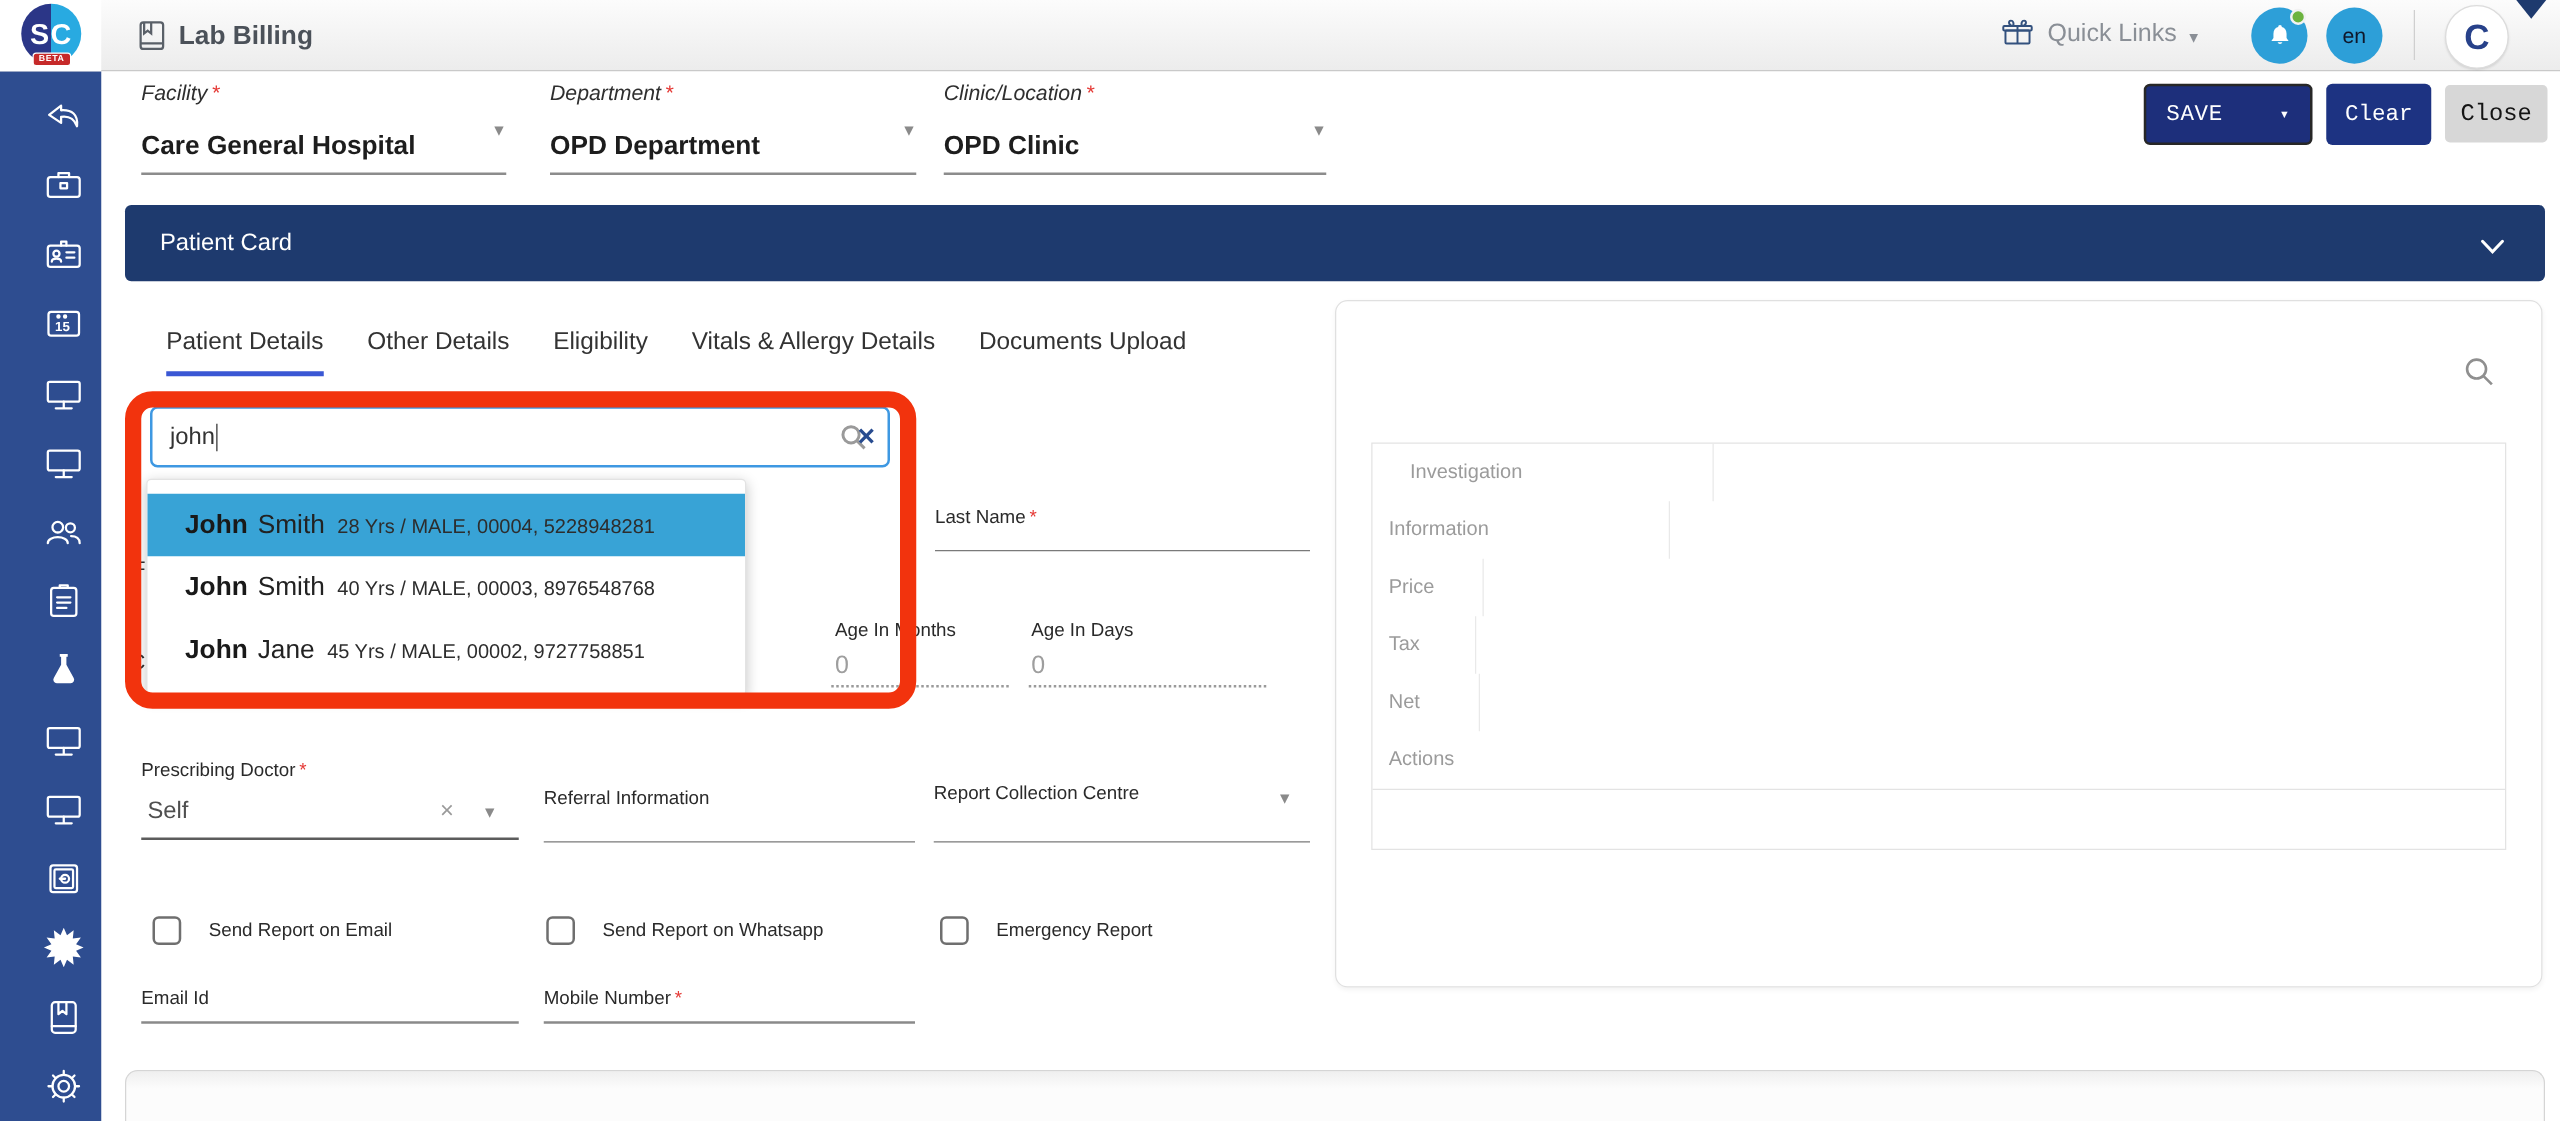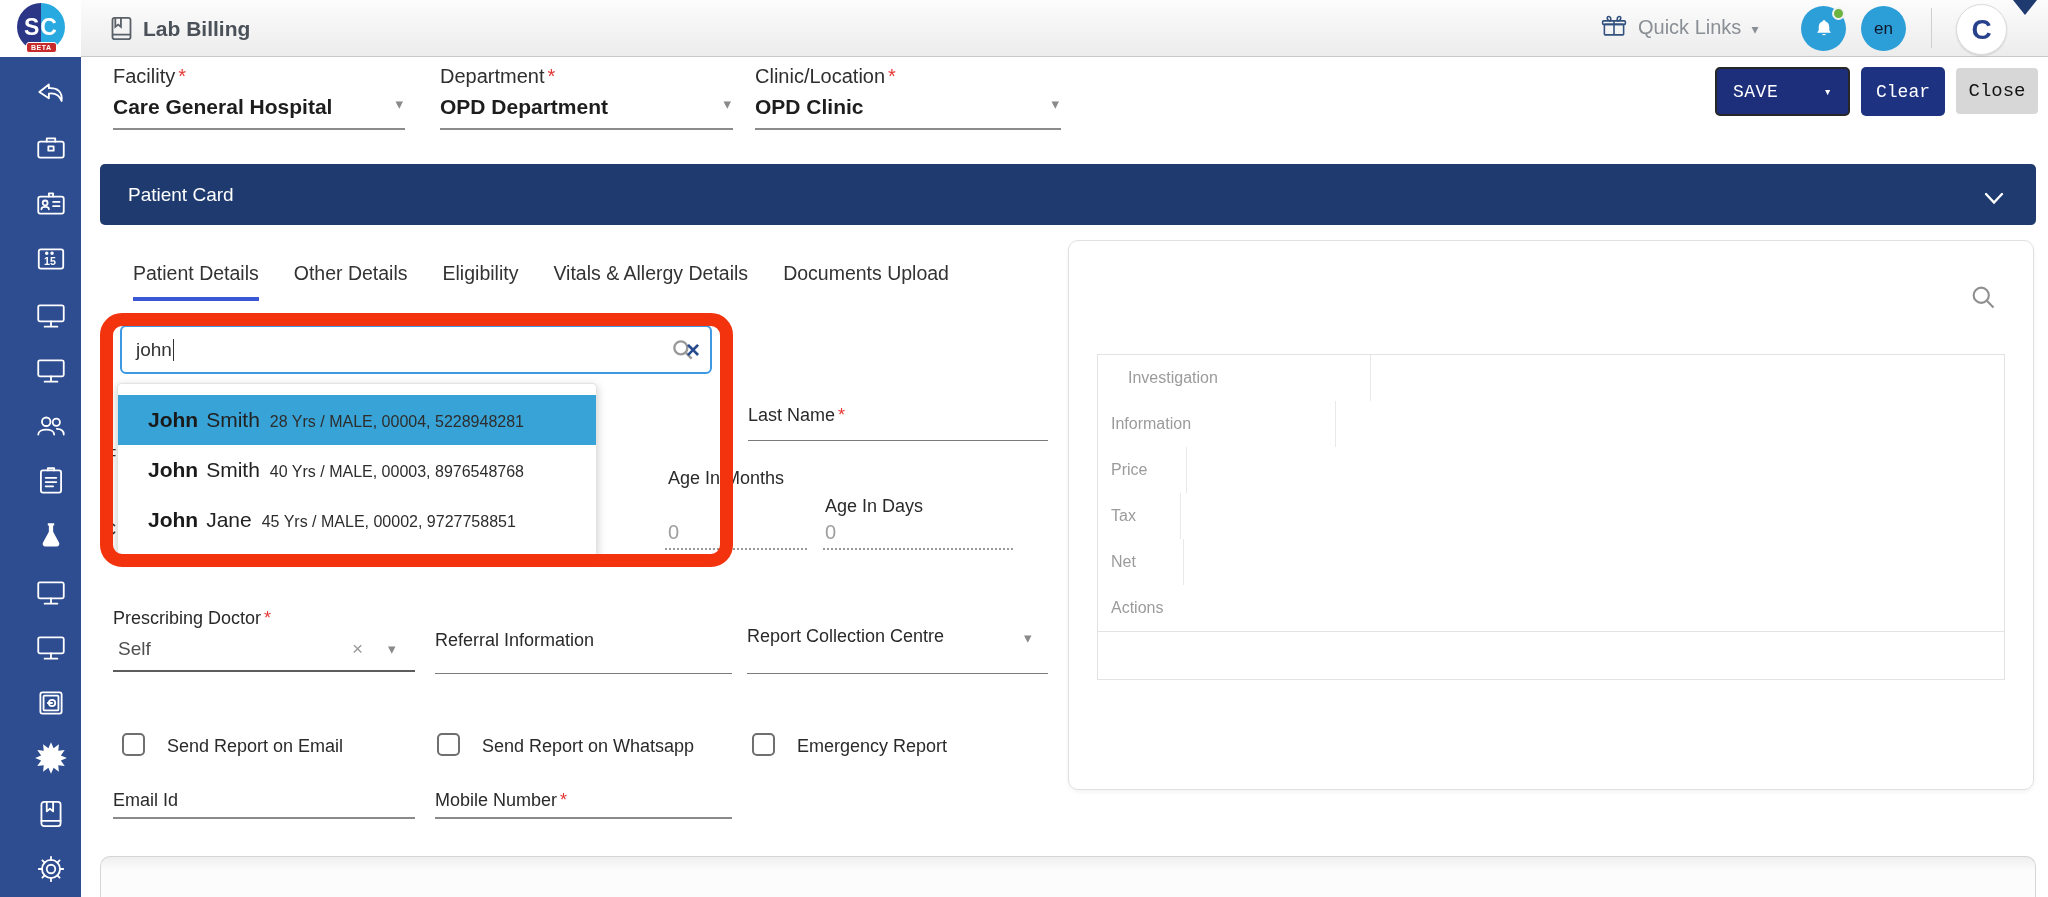--- a/index.html
+++ b/index.html
@@ -38,23 +38,23 @@
 
   
   .sidebar { position:absolute; left:0; top:57px; width:81px; height:840px; background:#2e4d90; z-index:35;
              display:flex; flex-direction:column; align-items:center; padding-top:8px; }
   .side-icon { width:54px; height:55.5px; display:flex; align-items:center; justify-content:flex-end; cursor:pointer; }
   .side-icon svg { stroke:#fff; fill:none; stroke-width:1.7; stroke-linecap:round; stroke-linejoin:round; }
   .side-icon svg text { stroke:none; fill:#fff; }
 
   
   .sel-field { position:absolute; top:65px; }
-  .sel-label { font-size:20px; color:#2f2f2f; }
+  .sel-label { font-size:17px; color:#2f2f2f;font-style:italic; }
   .req { color:#e53935; margin-left:3px; }
-  .sel-value { font-size:21px; font-weight:bold; color:#1d1d1d; margin-top:7px; }
+  .sel-value { font-size:21px; font-weight:bold; color:#1d1d1d; margin-top:20px; }
   .sel-underline { height:2px; background:#8c8c8c; margin-top:9px; }
   .sel-caret { position:absolute; right:2px; top:30px; color:#8a8a8a; font-size:15px; }
 
   .btn { position:absolute; top:67px; border:none; border-radius:5px; font-size:18px; cursor:pointer;
          font-family:Liberation Mono, monospace; }
   .btn-save { left:1715px; width:135px; height:49px; background:#1d2f7b; border:2px solid #272727;
               color:#fff; letter-spacing:.5px; display:flex; align-items:center; justify-content:space-between;
               padding:0 16px; }
   .btn-save .caret { font-size:13px; }
   .btn-clear { left:1861px; width:84px; height:49px; background:#1d3382; color:#fff; }
@@ -86,21 +86,21 @@
   .dropdown { position:absolute; left:117px; top:383px; width:480px; height:174px; background:#fff;
               border:1px solid #e3e3e3; border-radius:4px; box-shadow:0 3px 10px rgba(0,0,0,.22);
               z-index:10; padding-top:11px; }
   .dd-item { height:50px; display:flex; align-items:center; padding-left:30px; cursor:pointer; white-space:nowrap; }
   .dd-item.selected { background:#38a3d6; }
   .dd-first { font-size:21px; font-weight:bold; color:#191919; }
   .dd-last { font-size:21px; color:#222; margin-left:8px; }
   .dd-details { font-size:16px; color:#2d2d2d; margin-left:10px; padding-top:3px; }
 
   
-  .flabel { position:absolute; font-size:18px; color:#2a2a2a; white-space:nowrap;text-align:center; }
+  .flabel { position:absolute; font-size:15px; color:#2a2a2a; white-space:nowrap;text-align:center; }
   .fline { position:absolute; height:1px; background:#7a7a7a; }
   .fline2 { position:absolute; height:2px; background:#5c5c5c; }
   .fdotted { position:absolute; border-bottom:2px dotted #9a9a9a; }
   .fvalue-gray { position:absolute; font-size:20px; color:#9e9e9e; }
   .fcaret { position:absolute; color:#8a8a8a; font-size:15px; }
   .fx { position:absolute; color:#9a9a9a; font-size:19px; cursor:pointer; }
   .checkbox { position:absolute; width:23px; height:23px; border:2px solid #6f6f6f; border-radius:5px;
               background:#fff; cursor:pointer; }
 
   
@@ -343,21 +343,21 @@
     <span class="dd-last">Jane</span>
     <span class="dd-details">45 Yrs / MALE, 00002, 9727758851</span>
   </div>
 </div>
 
 <div class="red-annotation"></div>
 
 <div class="flabel" style="left:748px; top:405px;"><span>Last Name</span><span class="req">*</span></div>
 <div class="fline" style="left:748px; top:440px; width:300px;"></div>
 
-<div class="flabel" style="left:668px; top:468px;">Age In Months</div>
+<div class="flabel" style="left:668px; top:496px;">Age In Months</div>
 <div class="fvalue-gray" style="left:668px; top:521px;">0</div>
 <div class="fdotted" style="left:665px; top:548px; width:142px;"></div>
 
 <div class="flabel" style="left:825px; top:496px;">Age In Days</div>
 <div class="fvalue-gray" style="left:825px; top:521px;">0</div>
 <div class="fdotted" style="left:823px; top:548px; width:190px;"></div>
 
 <div class="flabel" style="left:113px; top:608px;"><span>Prescribing Doctor</span><span class="req">*</span></div>
 <div class="fvalue-gray" style="left:118px; top:638px; color:#4f4f4f; font-size:19px;">Self</div>
 <span class="fx" style="left:352px; top:638px;">×</span>

